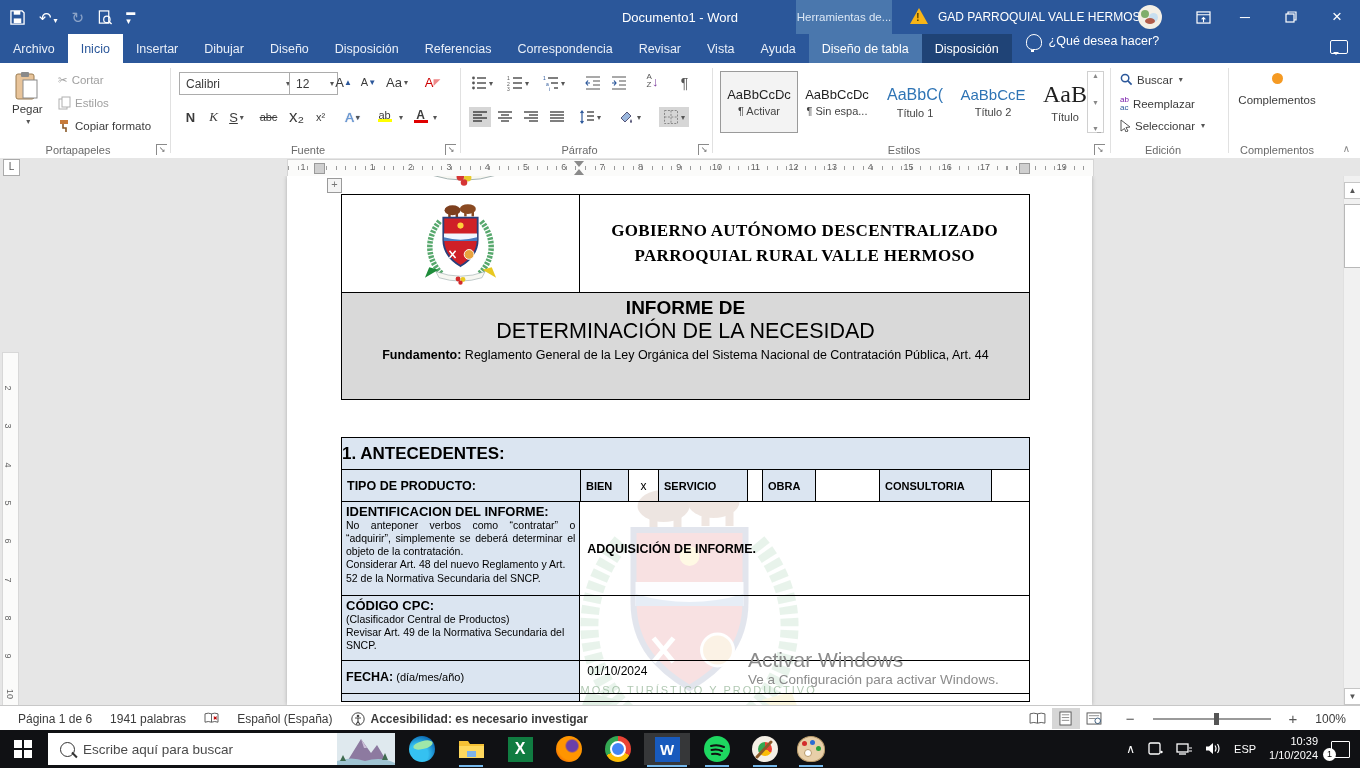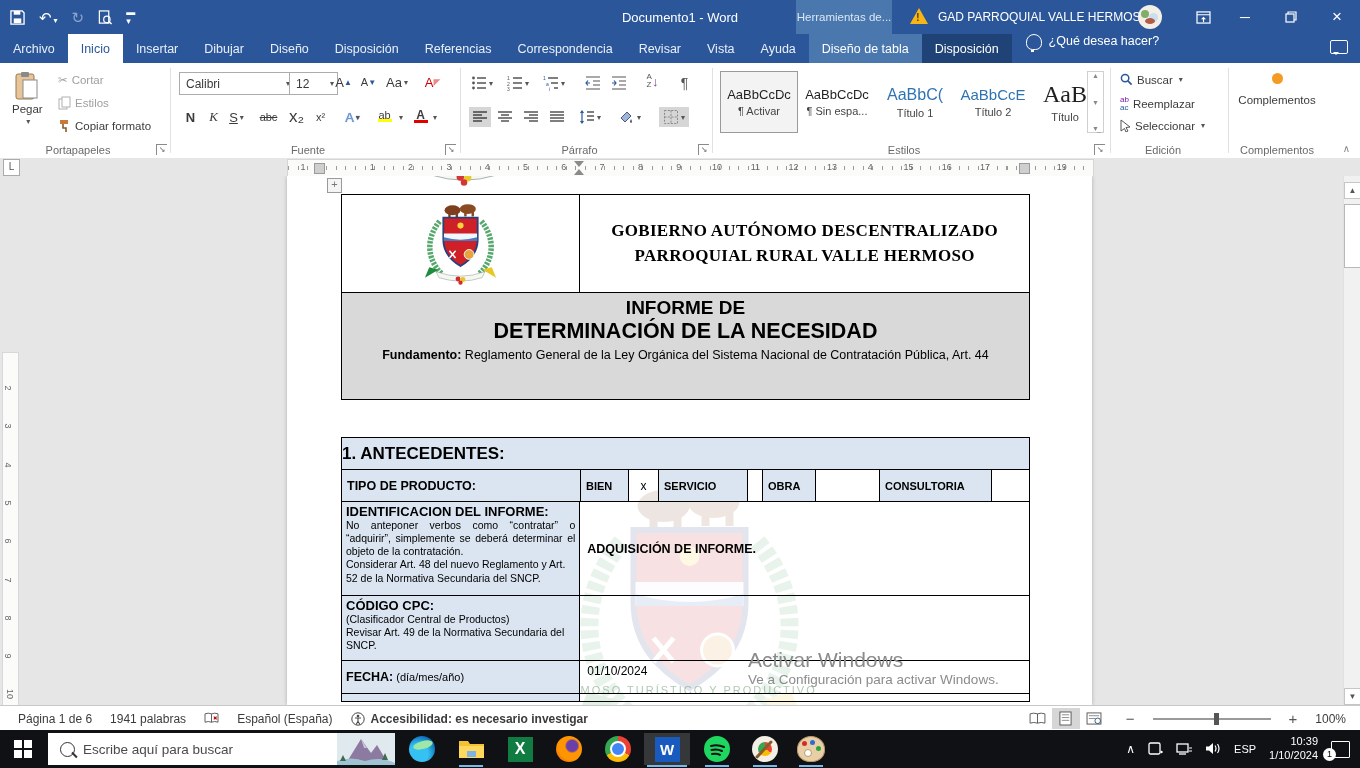--- a/index.html
+++ b/index.html
@@ -76,21 +76,21 @@
   .tablehandle{position:absolute;left:40px;top:2px;width:13px;height:13px;border:1px solid #9a9a9a;background:#f4f4f4;
                color:#777;font-size:11px;line-height:11px;text-align:center;}
   .doc-tbl{position:absolute;left:54px;width:689px;border:1px solid #000;box-sizing:border-box;}
   .cellb{box-sizing:border-box;border-right:1px solid #000;border-bottom:1px solid #000;}
   .row{display:flex;}
   .blue{background:#dbe5f1;}
   .gray{background:#d9d9d9;}
   .serif{font-family:"Liberation Serif",serif;}
   .hdr-org{font-weight:bold;font-size:17px;line-height:1.45;text-align:center;letter-spacing:.3px;}
   .tt1{font-weight:bold;font-size:19px;}
-  .tt2{font-weight:bold;font-size:21.5px;}
+  .tt2{font-weight:normal;font-size:21.5px;}
   .fund{font-size:12.5px;line-height:1.3;}
   .sec1{font-weight:bold;font-size:17px;}
   .lblb{font-weight:bold;font-size:12.5px;}
   .optb{font-weight:bold;font-size:11px;}
   .notes{font-size:10.5px;line-height:1.25;}
   .ctitle{font-weight:bold;font-size:13px;}
   .watermark{position:absolute;opacity:.13;pointer-events:none;}
   .wm-text{position:absolute;font-size:11px;letter-spacing:2px;color:#6f9b72;opacity:.55;white-space:nowrap;pointer-events:none;}
   .activate{position:absolute;color:#8b8b8b;pointer-events:none;}
   .activate .l1{font-size:21px;}

